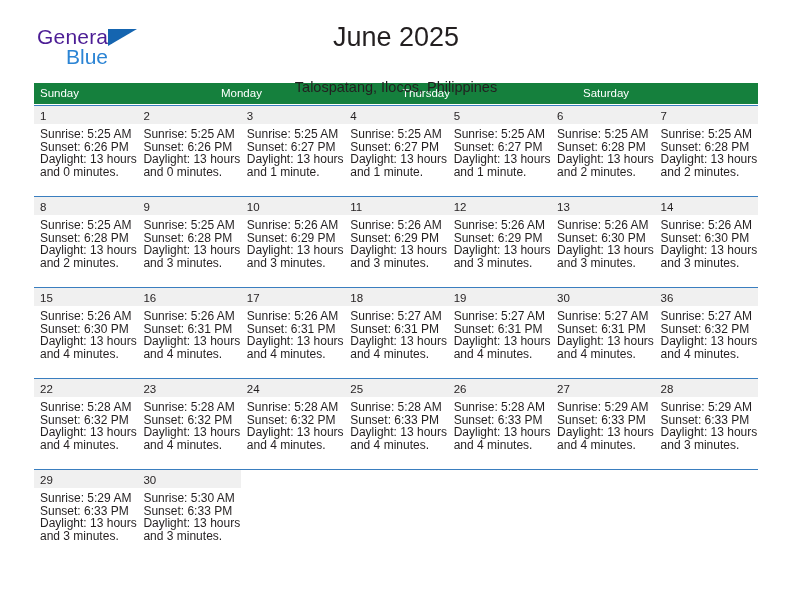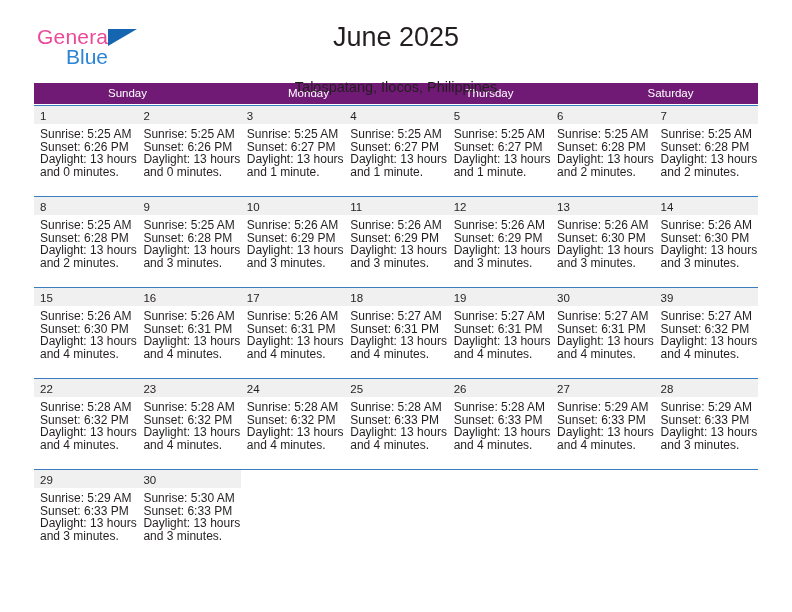--- a/index.html
+++ b/index.html
@@ -37,21 +37,21 @@
     top: 26px;
     width: 230px;
     height: 48px;
     line-height: 1;
   }
   .brand-row1 {
     position: absolute;
     left: 0;
     top: 0;
     font-size: 21px;
-    color: #ec4899;
+    color: #4c1d95;
     letter-spacing: .2px;
     white-space: nowrap;
   }
   .brand-tri {
     position: absolute;
     left: 71px;
     top: 3px;
     width: 0;
     height: 0;
     border-left: 29px solid #1565b0;
@@ -84,23 +84,22 @@
   }
 
   
   .calendar {
     margin-top: 9px;
     width: 724px;
   }
 
   .weekday-row {
     display: flex;
-    background: #701a75;
+    background: #15803d;
     height: 21px;
-    text-align: center;
   }
   .weekday {
     flex: 1 1 0;
     color: #ffffff;
     font-size: 11.5px;
     line-height: 21px;
     padding-left: 6px;
     box-sizing: border-box;
     white-space: nowrap;
     overflow: hidden;
@@ -356,21 +355,21 @@
       <div class="day-cell">
           <div class="daynum-band"><span class="daynum">30</span></div>
           <div class="day-info">
             <div>Sunrise: 5:27 AM</div>
             <div>Sunset: 6:31 PM</div>
             <div>Daylight: 13 hours</div>
             <div>and 4 minutes.</div>
           </div>
         </div>
       <div class="day-cell">
-          <div class="daynum-band"><span class="daynum">39</span></div>
+          <div class="daynum-band"><span class="daynum">36</span></div>
           <div class="day-info">
             <div>Sunrise: 5:27 AM</div>
             <div>Sunset: 6:32 PM</div>
             <div>Daylight: 13 hours</div>
             <div>and 4 minutes.</div>
           </div>
         </div>
     </div>
 
     <div class="week-row">

